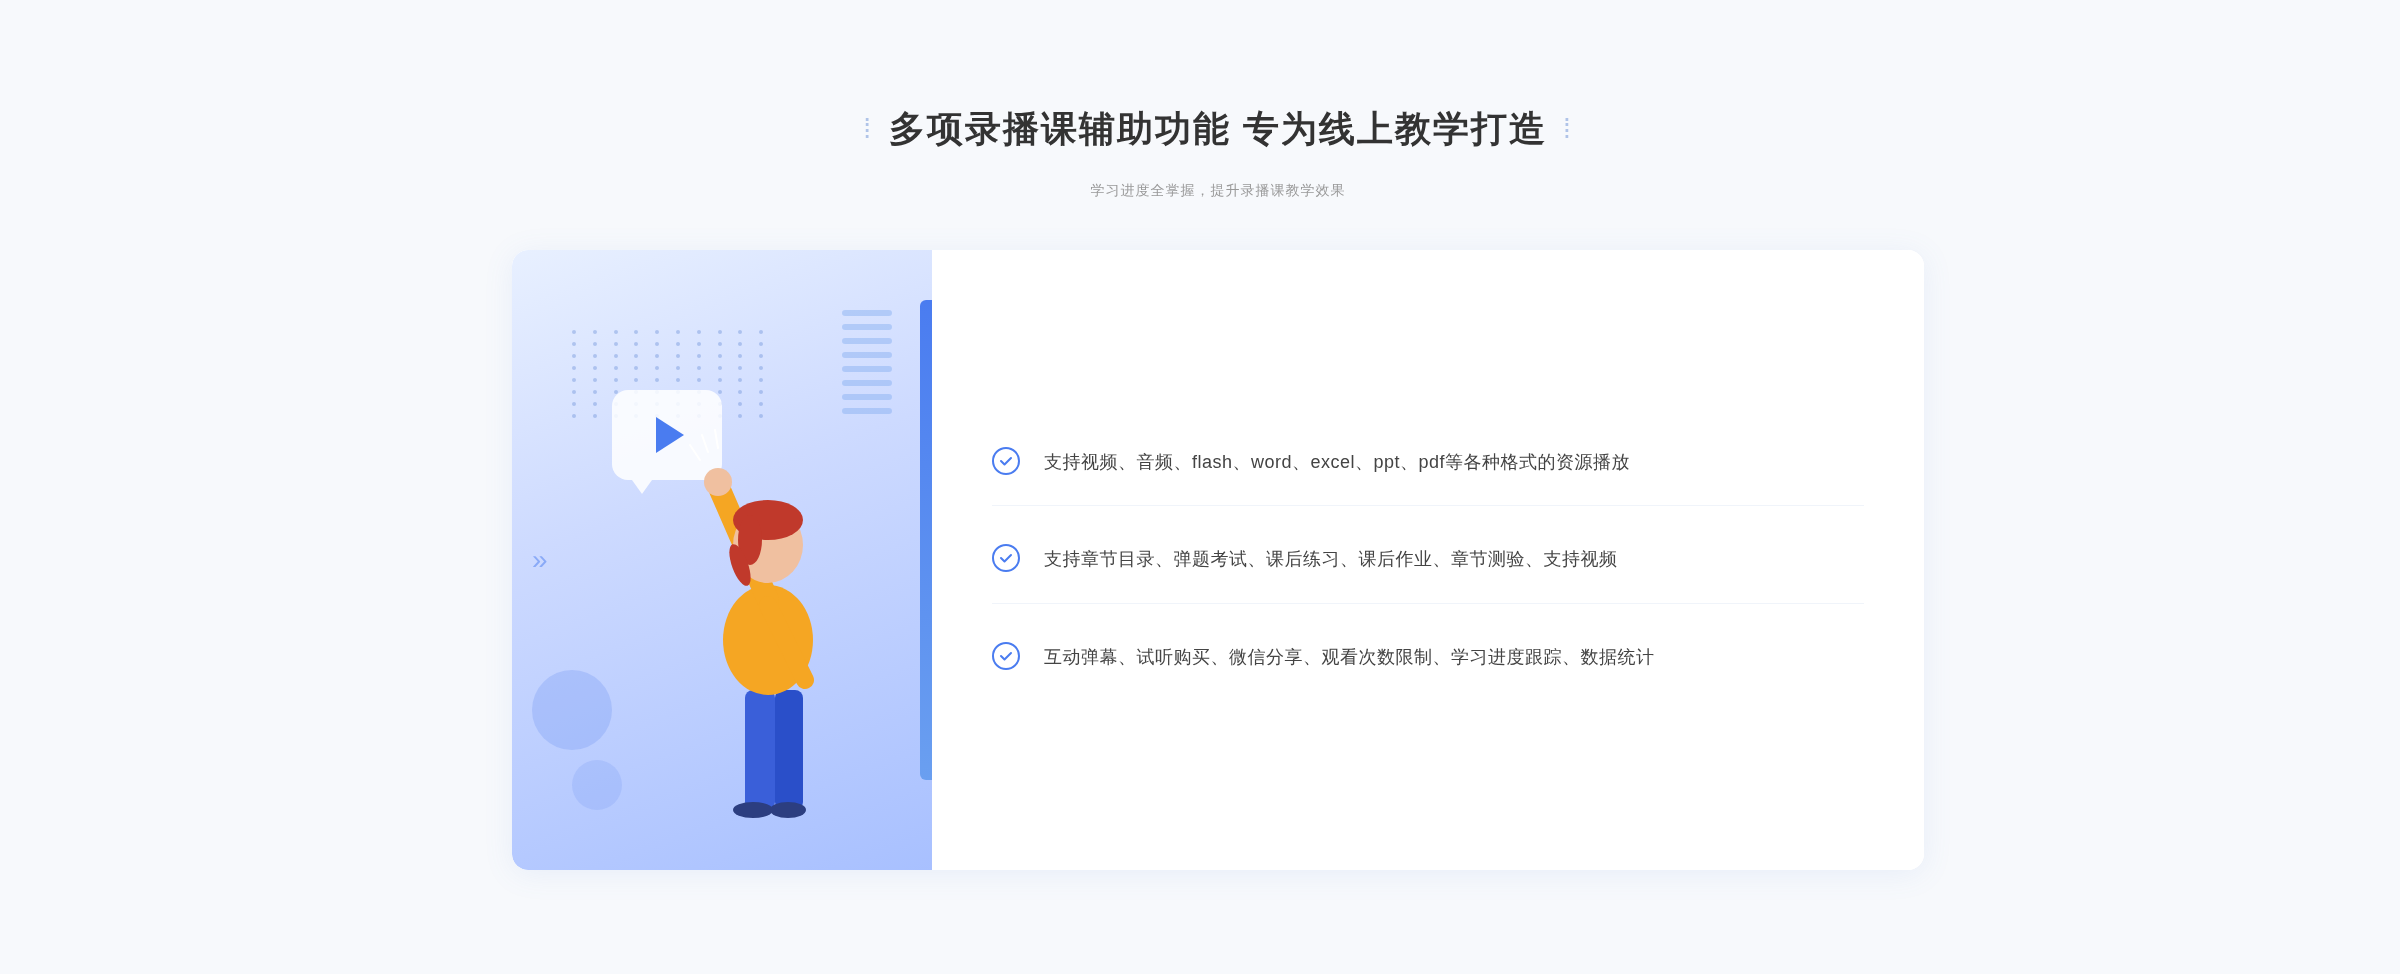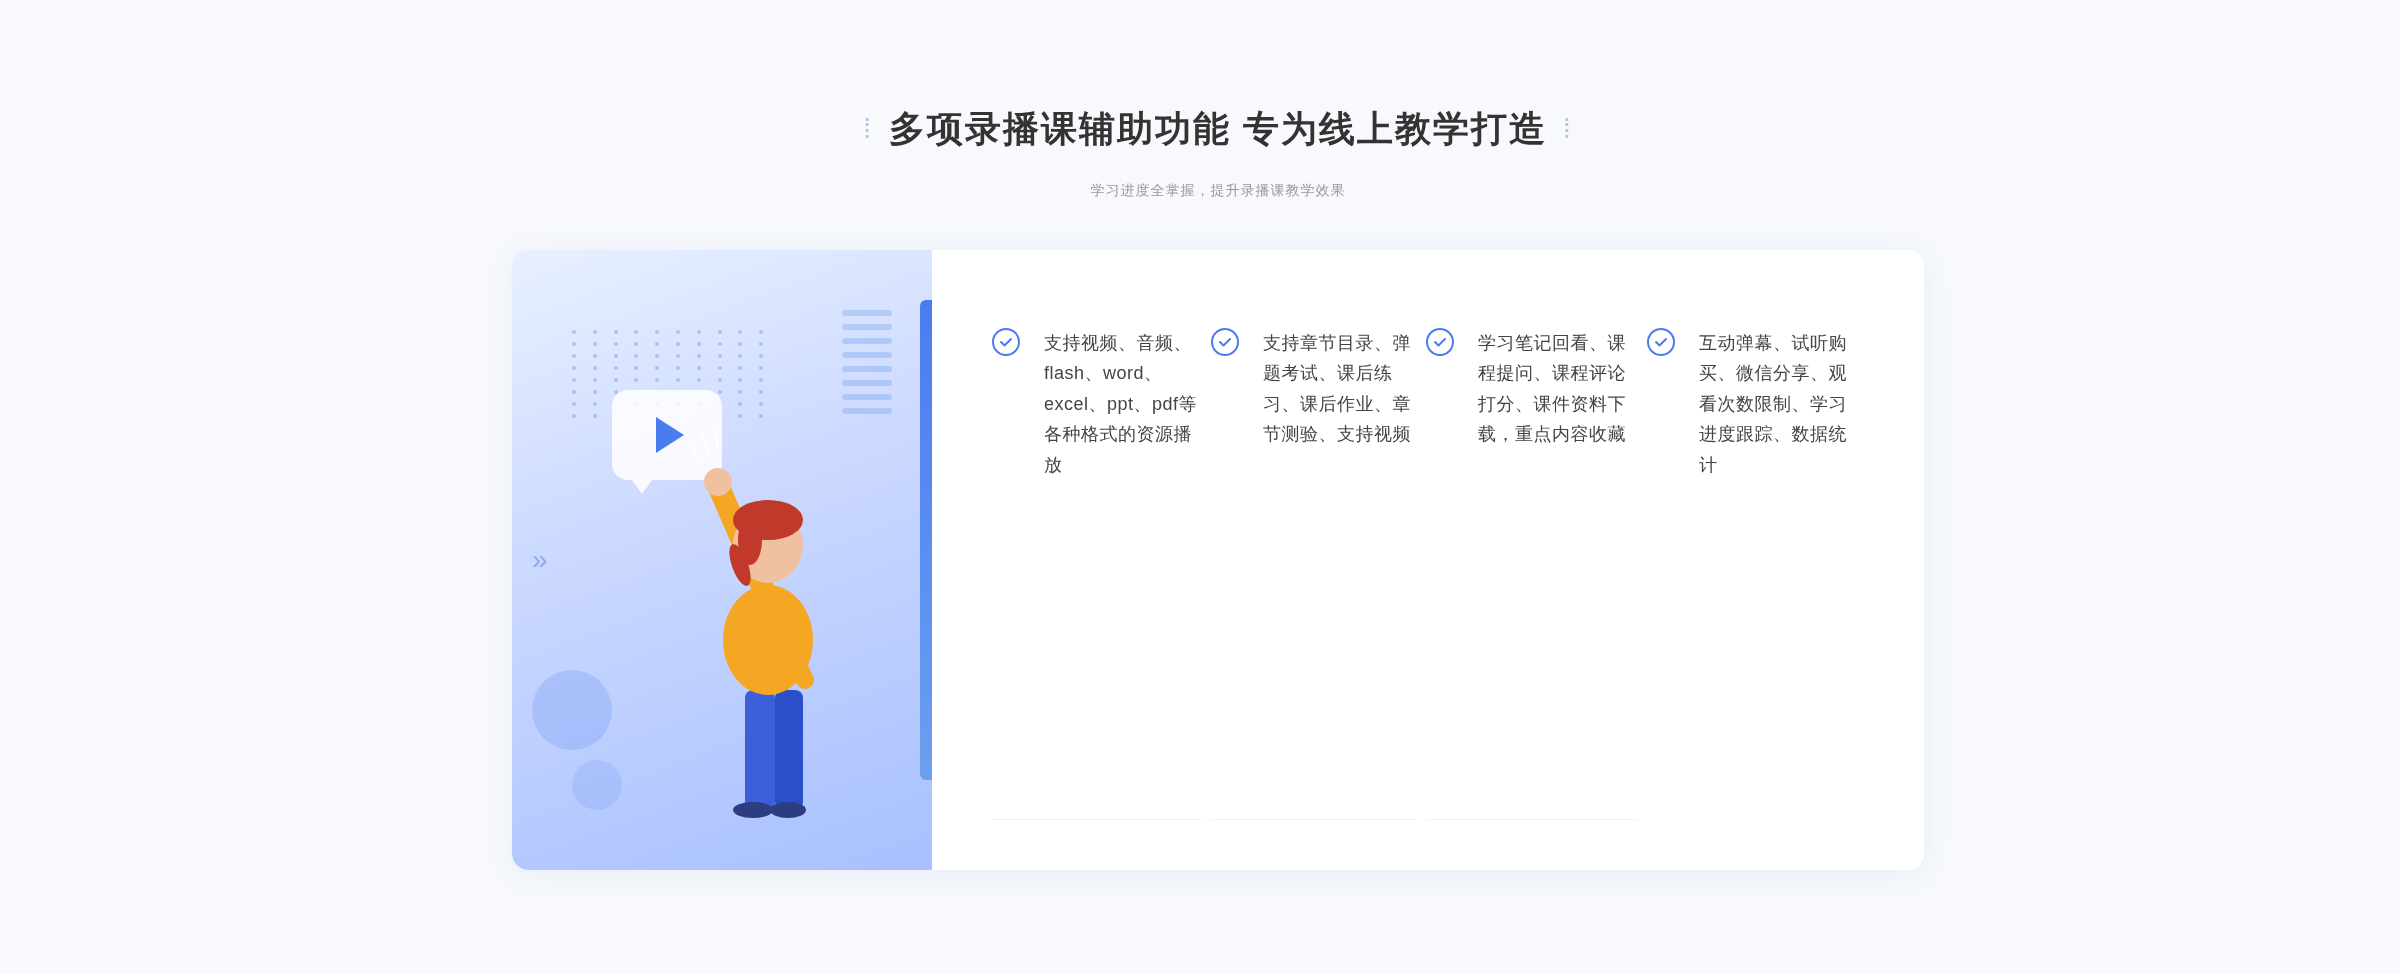--- a/index.html
+++ b/index.html
@@ -199,20 +199,21 @@
       width: 240px;
       height: 480px;
     }
 
     
     .right-panel {
       flex: 1;
       background: #fff;
       padding: 50px 60px;
       display: flex;
+      flex-direction: column;
       justify-content: center;
       gap: 10px;
     }
 
     .feature-item {
       display: flex;
       align-items: flex-start;
       gap: 24px;
       padding: 28px 0;
       border-bottom: 1px solid #f0f4fa;
@@ -408,28 +409,20 @@
 
       <div class="feature-item">
         <div class="check-circle">
           <svg width="16" height="16" viewBox="0 0 16 16">
             <polyline points="3,8 6.5,11.5 13,5" fill="none" stroke="#4a7cf0" stroke-width="2" stroke-linecap="round" stroke-linejoin="round"></polyline>
           </svg>
         </div>
         <div class="feature-text">支持章节目录、弹题考试、课后练习、课后作业、章节测验、支持视频</div>
       </div>
 
-      <div class="feature-item">
-        <div class="check-circle">
-          <svg width="16" height="16" viewBox="0 0 16 16">
-            <polyline points="3,8 6.5,11.5 13,5" fill="none" stroke="#4a7cf0" stroke-width="2" stroke-linecap="round" stroke-linejoin="round"></polyline>
-          </svg>
-        </div>
-        <div class="feature-text">学习笔记回看、课程提问、课程评论打分、课件资料下载，重点内容收藏</div>
-      </div>
 
       <div class="feature-item">
         <div class="check-circle">
           <svg width="16" height="16" viewBox="0 0 16 16">
             <polyline points="3,8 6.5,11.5 13,5" fill="none" stroke="#4a7cf0" stroke-width="2" stroke-linecap="round" stroke-linejoin="round"></polyline>
           </svg>
         </div>
         <div class="feature-text">互动弹幕、试听购买、微信分享、观看次数限制、学习进度跟踪、数据统计</div>
       </div>
 

